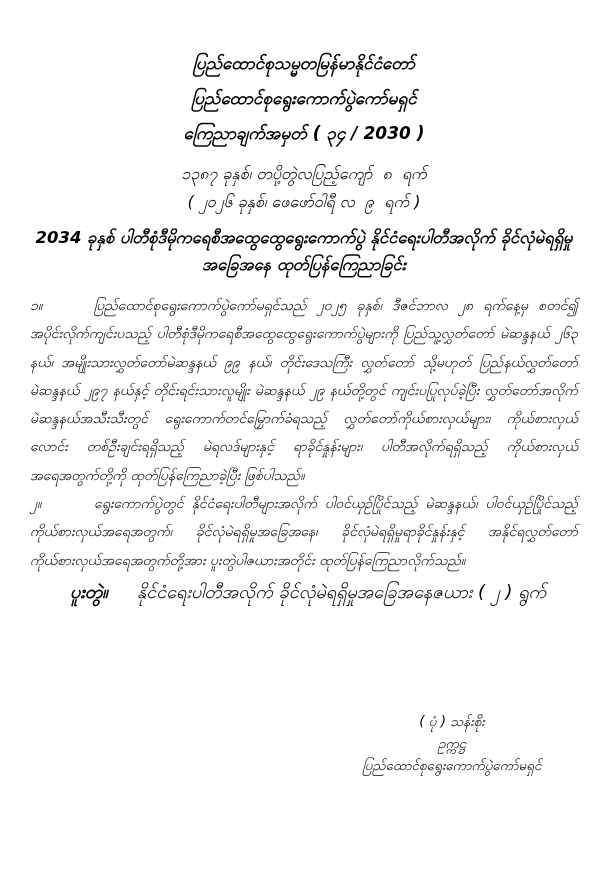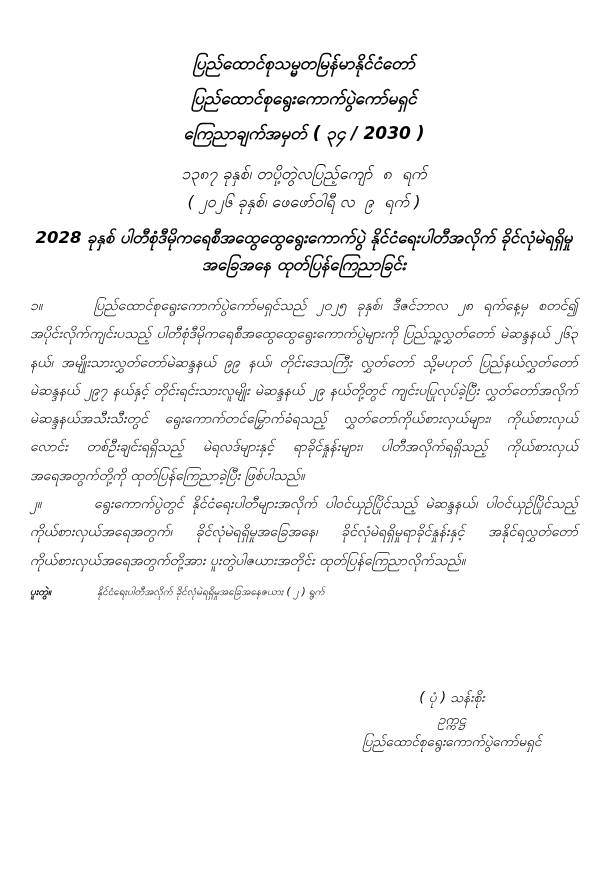--- a/index.html
+++ b/index.html
@@ -58,34 +58,35 @@
   .para-num {
     display: inline-block;
     min-width: 18px;
   }
   .tab-spacer {
     display: inline-block;
     width: 46px;
   }
   .attach-line {
     margin-top: 4px;
-    font-size: 10px;
+    font-size: 18px;
     line-height: 28.3px;
+    margin-left: 40px;
   }
   .attach-label {
     font-weight: 700;
     display: inline-block;
     min-width: 45px;
   }
   .attach-tab {
     display: inline-block;
     width: 22px;
   }
   .signature {
-    margin-top: 80px;
+    margin-top: 104px;
     margin-left: auto;
     margin-right: 0;
     width: 252px;
     text-align: center;
   }
   .sig-line {
     font-size: 13.5px;
     line-height: 22px;
   }
 </style>
@@ -99,21 +100,21 @@
     <div class="hdr-line">ပြည်ထောင်စုရွေးကောက်ပွဲကော်မရှင်</div>
     <div class="hdr-line">ကြေညာချက်အမှတ် ( ၃၄ / 2030 )</div>
   </div>
 
   <div class="date-block">
     <div class="date-line">၁၃၈၇ ခုနှစ်၊ တပို့တွဲလပြည့်ကျော်&nbsp;&nbsp;၈&nbsp;&nbsp;ရက်</div>
     <div class="date-line">( ၂၀၂၆ ခုနှစ်၊ ဖေဖော်ဝါရီ လ&nbsp;&nbsp;၉&nbsp;&nbsp;ရက် )</div>
   </div>
 
   <div class="doc-title">
-    <div class="doc-title-line">2028 ခုနှစ် ပါတီစုံဒီမိုကရေစီအထွေထွေရွေးကောက်ပွဲ နိုင်ငံရေးပါတီအလိုက် ခိုင်လုံမဲရရှိမှု</div>
+    <div class="doc-title-line">2034 ခုနှစ် ပါတီစုံဒီမိုကရေစီအထွေထွေရွေးကောက်ပွဲ နိုင်ငံရေးပါတီအလိုက် ခိုင်လုံမဲရရှိမှု</div>
     <div class="doc-title-line">အခြေအနေ ထုတ်ပြန်ကြေညာခြင်း</div>
   </div>
 
   <div class="body-block">
 
     <div class="para"><span class="para-num">၁။</span><span class="tab-spacer"></span><span>ပြည်ထောင်စုရွေးကောက်ပွဲကော်မရှင်သည် ၂၀၂၅ ခုနှစ်၊ ဒီဇင်ဘာလ ၂၈ ရက်နေ့မှ စတင်၍ အပိုင်းလိုက်ကျင်းပသည့် ပါတီစုံဒီမိုကရေစီအထွေထွေရွေးကောက်ပွဲများကို ပြည်သူ့လွှတ်တော် မဲဆန္ဒနယ် ၂၆၃ နယ်၊ အမျိုးသားလွှတ်တော်မဲဆန္ဒနယ် ၉၉ နယ်၊ တိုင်းဒေသကြီး လွှတ်တော် သို့မဟုတ် ပြည်နယ်လွှတ်တော်မဲဆန္ဒနယ် ၂၉၇ နယ်နှင့် တိုင်းရင်းသားလူမျိုး မဲဆန္ဒနယ် ၂၉ နယ်တို့တွင် ကျင်းပပြုလုပ်ခဲ့ပြီး လွှတ်တော်အလိုက် မဲဆန္ဒနယ်အသီးသီးတွင် ရွေးကောက်တင်မြှောက်ခံရသည့် လွှတ်တော်ကိုယ်စားလှယ်များ၊ ကိုယ်စားလှယ်လောင်း တစ်ဦးချင်းရရှိသည့် မဲရလဒ်များနှင့် ရာခိုင်နှုန်းများ၊ ပါတီအလိုက်ရရှိသည့် ကိုယ်စားလှယ် အရေအတွက်တို့ကို ထုတ်ပြန်ကြေညာခဲ့ပြီး ဖြစ်ပါသည်။</span></div>
 
     <div class="para"><span class="para-num">၂။</span><span class="tab-spacer"></span><span>ရွေးကောက်ပွဲတွင် နိုင်ငံရေးပါတီများအလိုက် ပါဝင်ယှဉ်ပြိုင်သည့် မဲဆန္ဒနယ်၊ ပါဝင်ယှဉ်ပြိုင်သည့် ကိုယ်စားလှယ်အရေအတွက်၊ ခိုင်လုံမဲရရှိမှုအခြေအနေ၊ ခိုင်လုံမဲရရှိမှုရာခိုင်နှုန်းနှင့် အနိုင်ရလွှတ်တော်ကိုယ်စားလှယ်အရေအတွက်တို့အား ပူးတွဲပါဇယားအတိုင်း ထုတ်ပြန်ကြေညာလိုက်သည်။</span></div>
 
     <div class="attach-line"><span class="attach-label">ပူးတွဲ။</span><span class="attach-tab"></span><span>နိုင်ငံရေးပါတီအလိုက် ခိုင်လုံမဲရရှိမှုအခြေအနေဇယား ( ၂ ) ရွက်</span></div>

